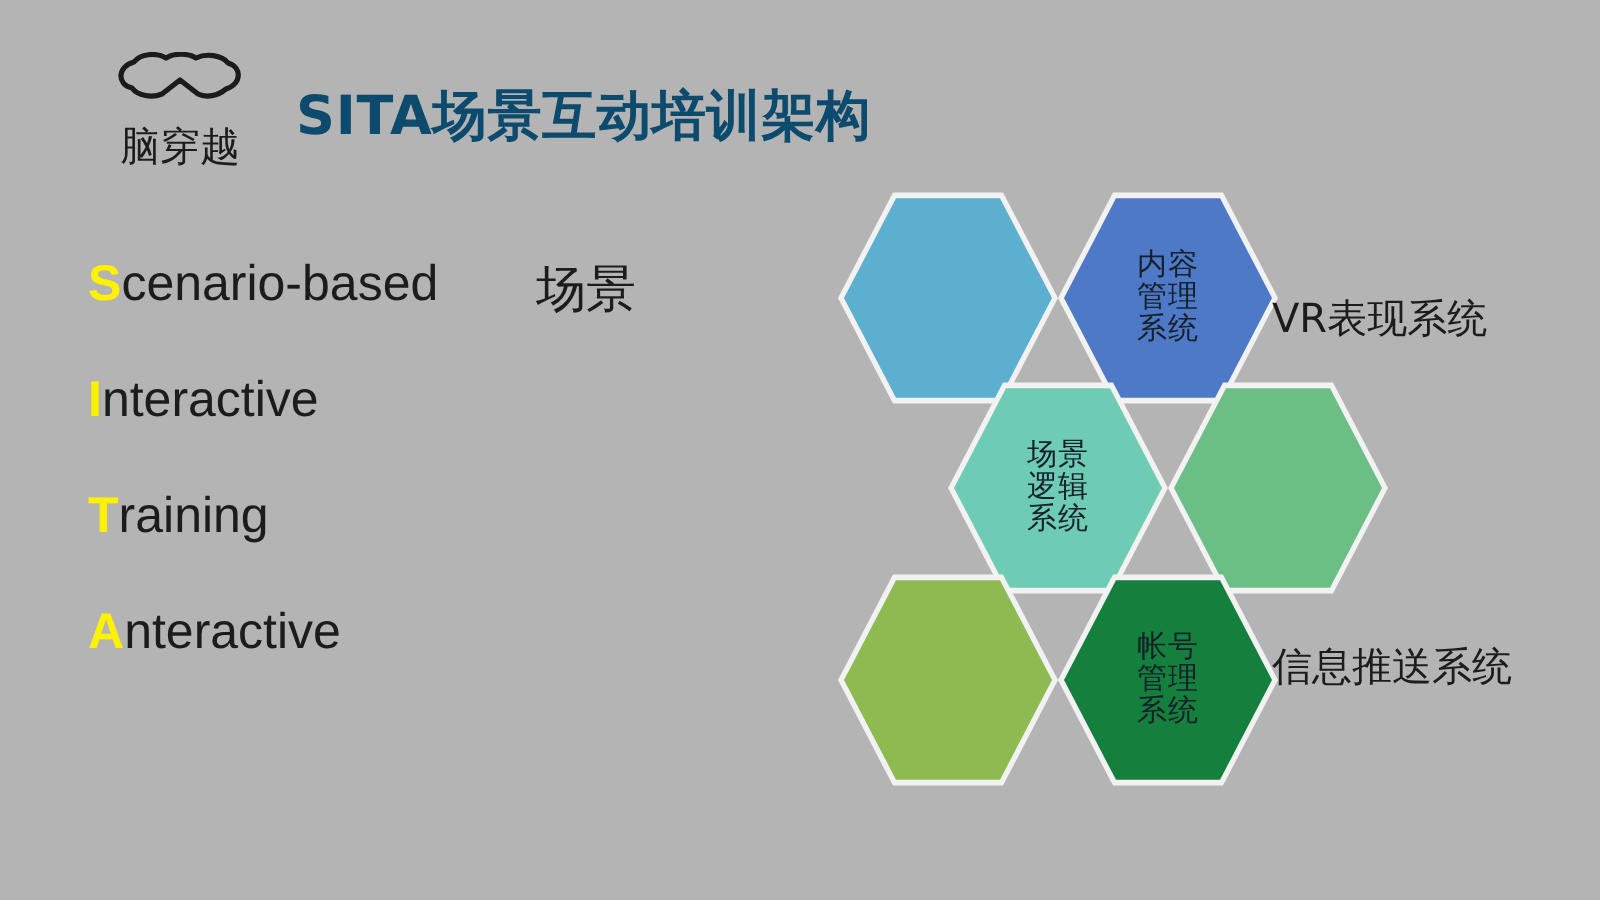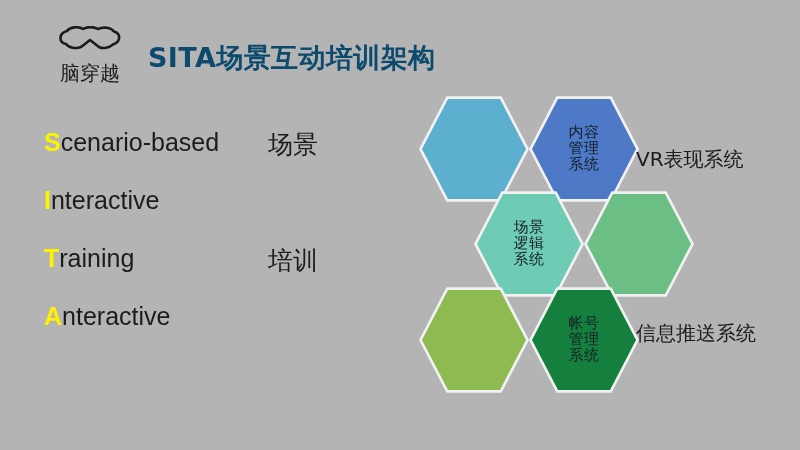--- a/index.html
+++ b/index.html
@@ -164,21 +164,20 @@
     </div>
     <div class="acronym-row">
       <div class="acronym-term">
         <span class="lead" style="color: rgb(255, 242, 0);">I</span><span>nteractive</span>
       </div>
     </div>
     <div class="acronym-row">
       <div class="acronym-term">
         <span class="lead" style="color: rgb(255, 242, 0);">T</span><span>raining</span>
       </div>
-      <div class="acronym-cn">培训</div>
     </div>
     <div class="acronym-row">
       <div class="acronym-term">
         <span class="lead" style="color: rgb(255, 242, 0);">A</span><span>nteractive</span>
       </div>
     </div>
   </div>
 
   <div id="hex-cluster">
 

